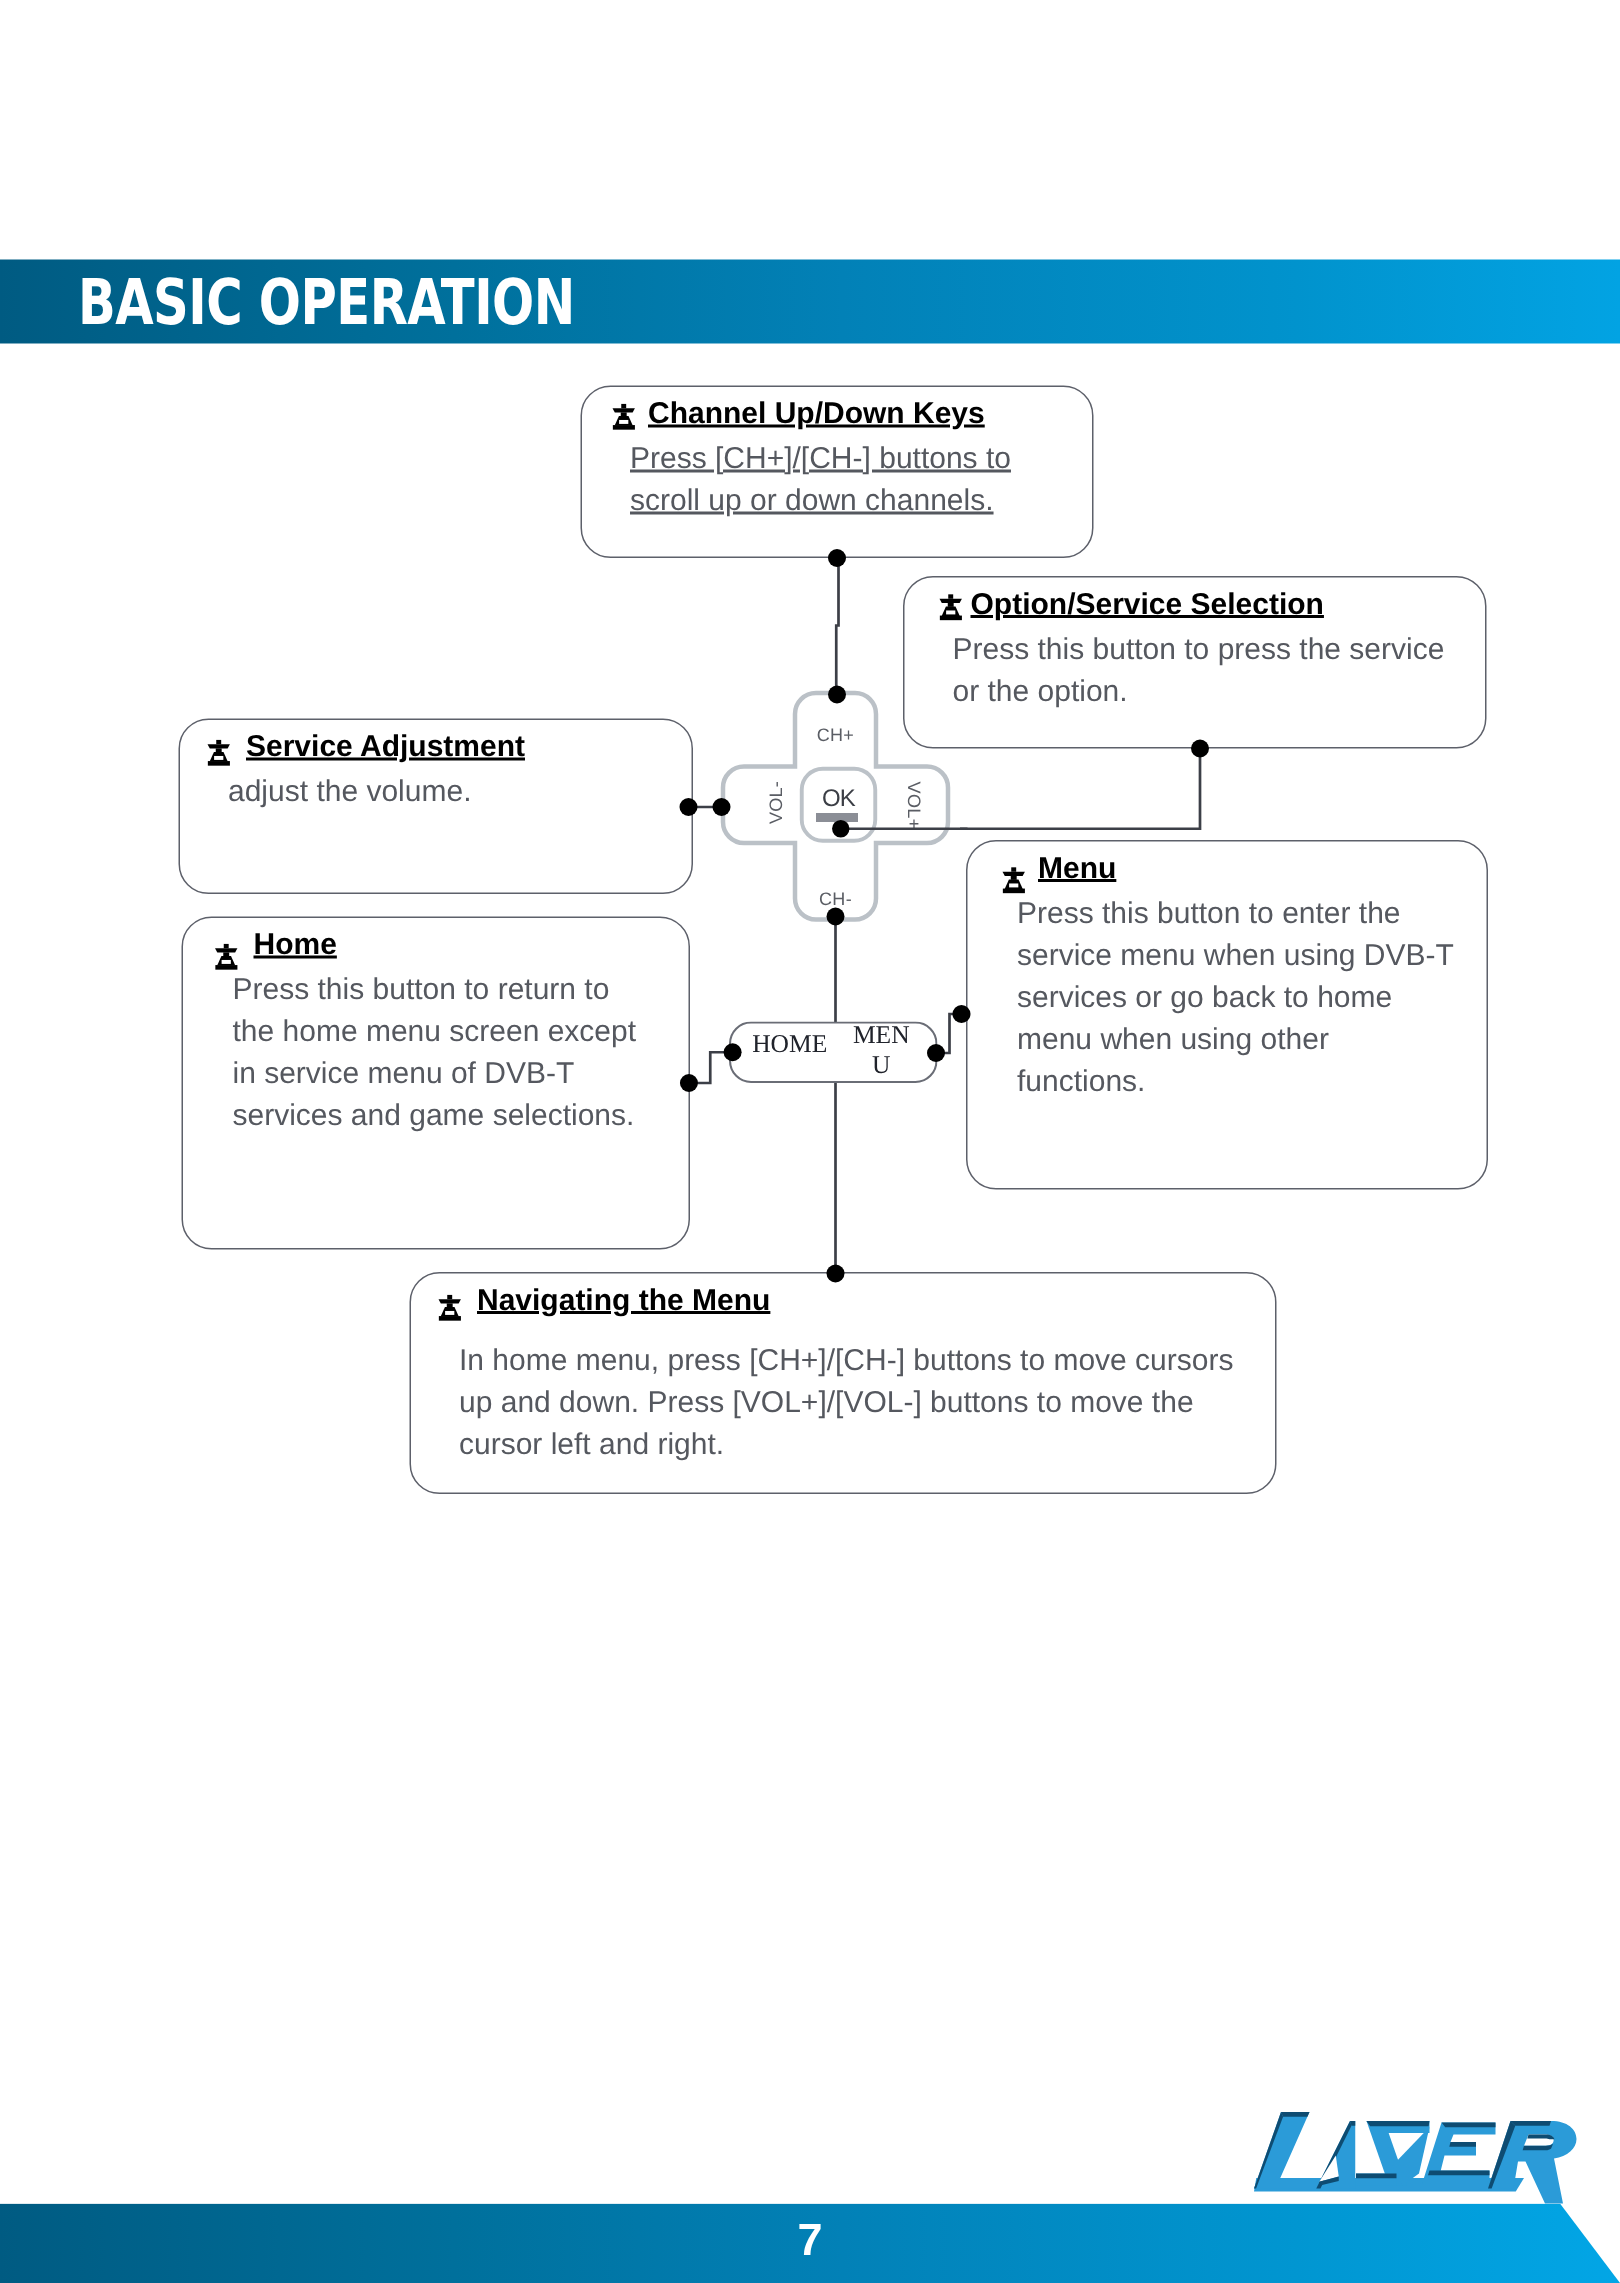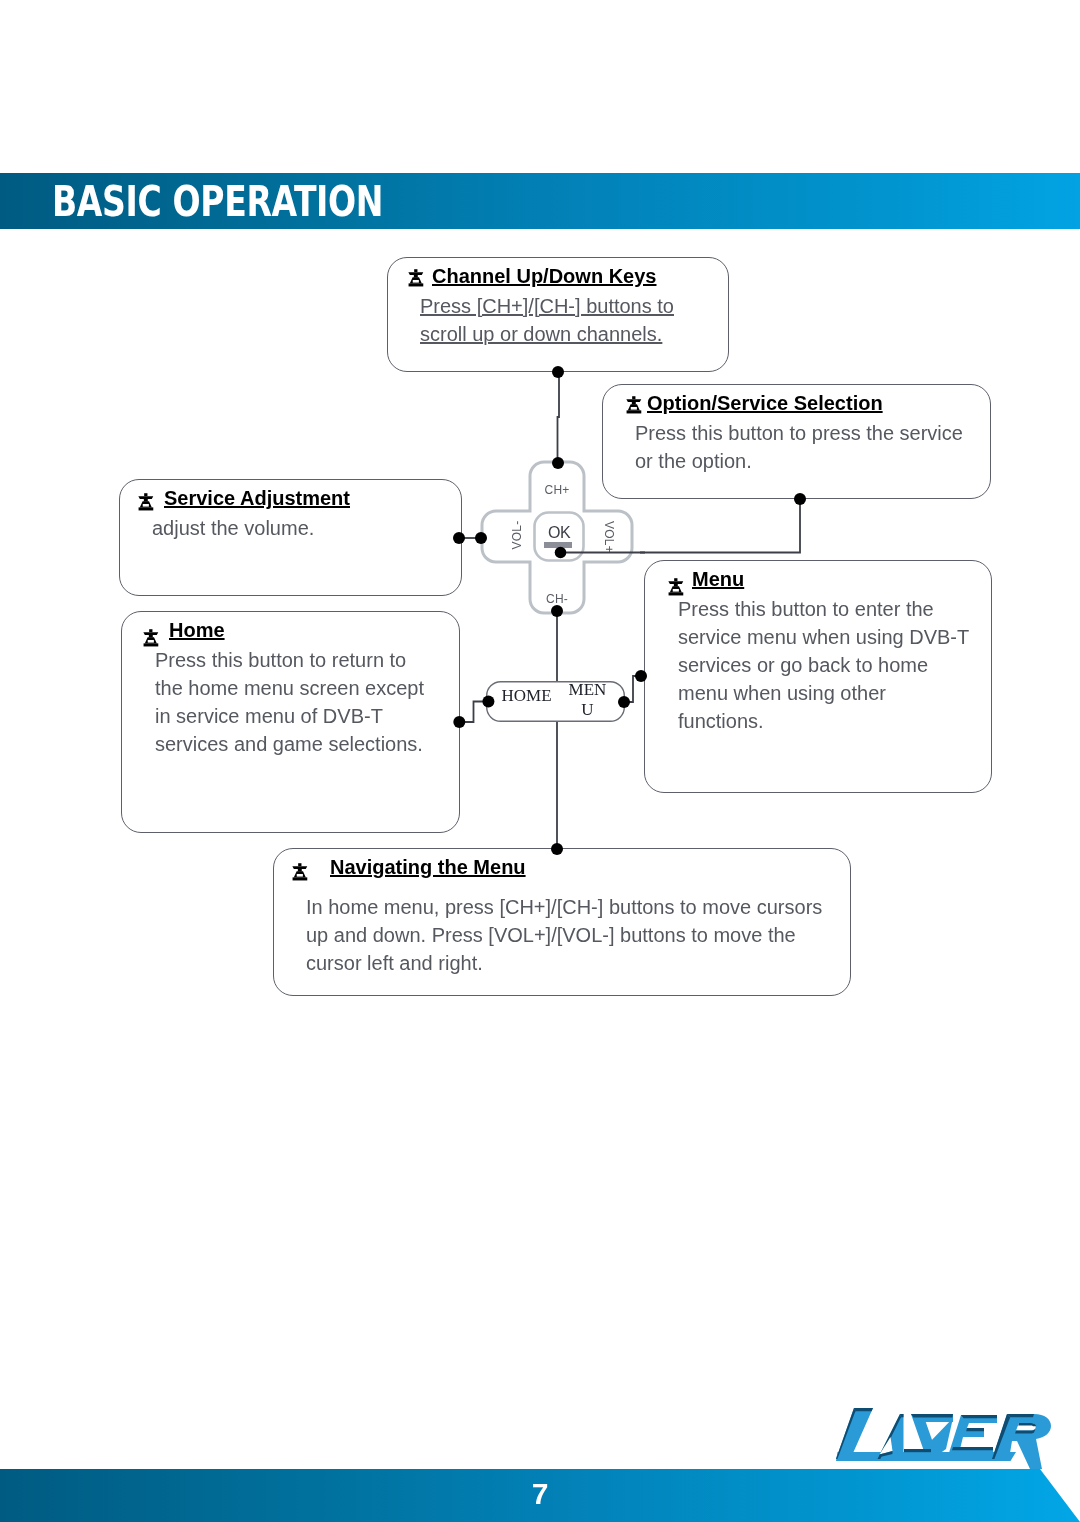--- a/index.html
+++ b/index.html
@@ -59,21 +59,21 @@
   #hd-home{left:169px;top:388px;}
   #bd-home{left:155px;top:416px;}
 
   #box-menu{left:644px;top:330px;width:348px;height:233px;}
   #ic-menu{left:668px;top:348px;}
   #hd-menu{left:692px;top:337px;}
   #bd-menu{left:678px;top:365px;}
 
   #box-nav{left:273px;top:618px;width:578px;height:148px;}
   #ic-nav{left:291.6px;top:633px;}
-  #hd-nav{left:318px;top:625px;margin-left:12px;}
+  #hd-nav{left:318px;top:625px;}
   #bd-nav{left:306px;top:663px;}
 
   
   #dpad{position:absolute;left:479px;top:230px;width:156px;height:158px;}
   .dlabel{position:absolute;font-size:12px;line-height:14px;color:#5a5d64;
           font-family:"Liberation Sans",sans-serif;letter-spacing:0.2px;
           width:48px;text-align:center;}
   #dl-up{left:54px;top:23px;}
   #dl-down{left:54px;top:132px;}
   #dl-left{left:13.5px;top:68px;transform:rotate(-90deg);}

